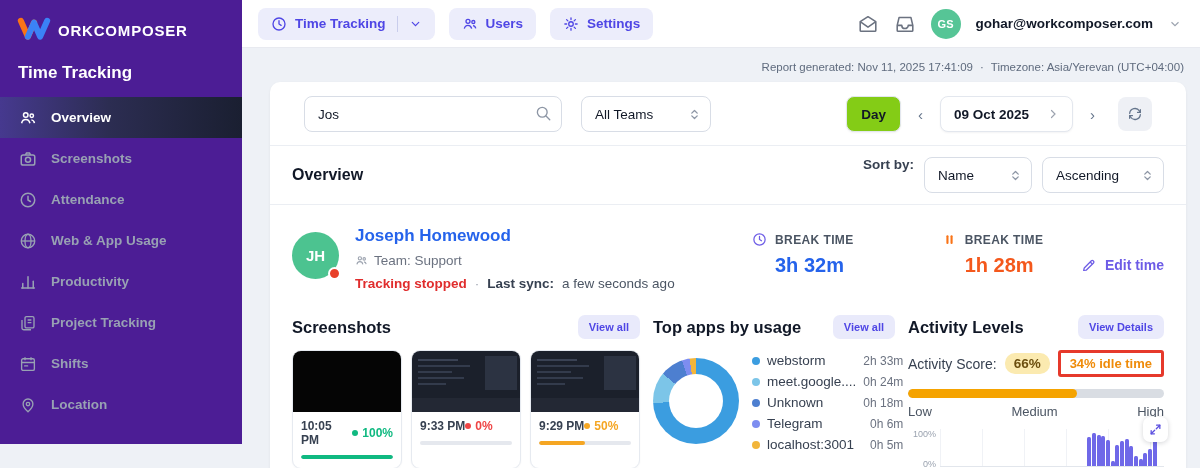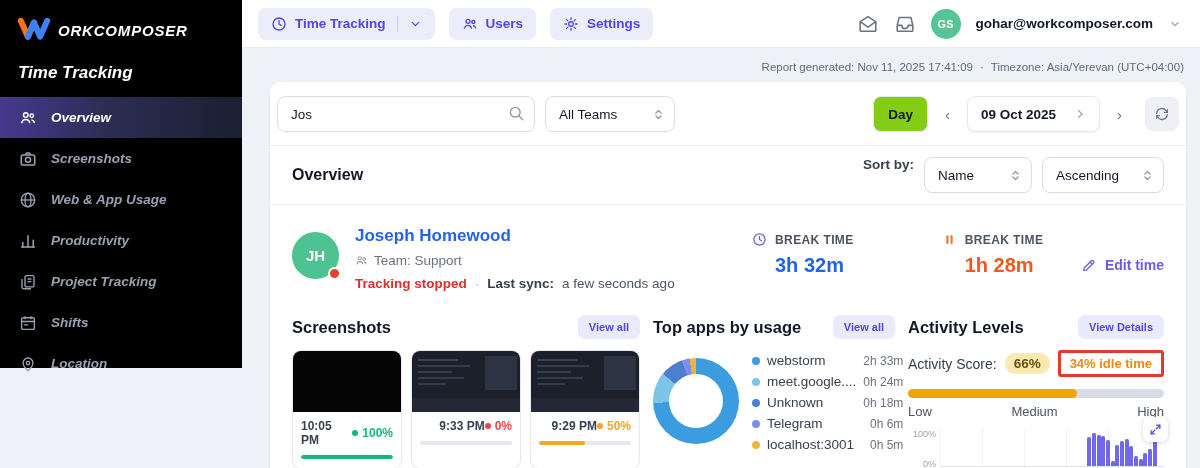--- a/index.html
+++ b/index.html
@@ -1,21 +1,21 @@
 <!DOCTYPE html>
 <html><head>
 <meta charset="utf-8">
 <style>
   * { box-sizing: border-box; margin: 0; padding: 0; }
   html,body { width:1200px; height:468px; overflow:hidden; }
   body { font-family:"Liberation Sans","DejaVu Sans",sans-serif; background:#eef1f6; color:#1f2937; }
   .app { display:flex; width:1200px; height:468px; }
 
   
-  .sidebar { width:242px; min-width:242px; background:#000000; height:368px;font-style:italic; }
+  .sidebar { width:242px; min-width:242px; background:#4c1d95; height:444px; }
   .logo { display:flex; align-items:center; gap:6px; padding:13px 0 0 16px; cursor:pointer; }
   .logo-text { color:#fff; font-weight:800; font-size:15px; letter-spacing:.8px; margin-top:7px; }
   .sb-title { color:#fff; font-size:17px; font-weight:700; margin:22px 0 14px 18px; }
   .sb-item { display:flex; align-items:center; gap:14px; height:41px; padding-left:19px; color:#98a1b3; font-size:13.5px; font-weight:600; cursor:pointer; }
   .sb-item .icn svg { width:18px; height:18px; }
   .sb-item.active { color:#fff; background:linear-gradient(90deg,#46398f 0%,#2c2d52 45%,#1a1f31 100%); }
 
   .icn { display:inline-flex; align-items:center; justify-content:center; }
   .icn svg { display:block; }
 
@@ -35,21 +35,21 @@
   .account-email { font-size:13.5px; font-weight:700; color:#111827; cursor:pointer; }
   .chev { color:#9ca3af; }
   .chev svg { width:14px; height:14px; }
 
   
   .main { flex:1; overflow:hidden; padding:0 14px 0 28px; }
   .report-meta { text-align:right; font-size:11.5px; color:#5f6b7e; padding:13px 2px 9px; }
   .report-meta .sep { margin:0 7px; }
   .card { background:#fff; border-radius:10px; box-shadow:0 1px 3px rgba(16,24,40,.06); height:600px; }
 
-  .filter-row { display:flex; align-items:flex-end; padding:14px 7px 13px; }
+  .filter-row { display:flex; align-items:flex-end; padding:14px 34px 13px;gap:9px; }
   .search-wrap { position:relative; }
   .search-input { width:258px; height:36px; border:1px solid #d8dde6; border-radius:8px; padding:0 34px 0 13px; font-size:13.5px; font-family:inherit; color:#111827; outline:none; }
   .search-icon { position:absolute; right:10px; top:8px; color:#8d96a5; }
   .search-icon svg { width:18px; height:18px; }
   .selectbox { height:36px; border:1px solid #d8dde6; border-radius:8px; background:#fff; display:flex; align-items:center; justify-content:space-between; padding:0 9px 0 13px; font-size:13.5px; color:#111827; cursor:pointer; font-weight:400; }
   .selectbox .icn { color:#8d96a5; }
   .selectbox .icn svg { width:13px; height:13px; }
   .team-select { width:130px; margin-left:10px; }
   .filter-right { margin-left:auto; display:flex; align-items:center; gap:9px; }
   .day-btn { height:36px; padding:0 14px; background:#84cc16; border:1px solid #e3e7ee; border-radius:8px; font-size:13.5px; font-weight:700; color:#111827; font-family:inherit; cursor:pointer; box-shadow:0 1px 2px rgba(16,24,40,.05); }
@@ -104,21 +104,21 @@
       linear-gradient(#2c3342,#2c3342) 73px 5px / 32px 34px no-repeat,
       linear-gradient(#3b82f6,#3b82f6) 96px 32px / 6px 4px no-repeat,
       linear-gradient(#3a4254,#3a4254) 6px 8px / 40px 2px no-repeat,
       linear-gradient(#333b4c,#333b4c) 6px 14px / 52px 2px no-repeat,
       linear-gradient(#333b4c,#333b4c) 6px 20px / 34px 2px no-repeat,
       linear-gradient(#333b4c,#333b4c) 6px 26px / 46px 2px no-repeat,
       linear-gradient(#333b4c,#333b4c) 6px 32px / 28px 2px no-repeat,
       linear-gradient(#232834,#232834) 0 47px / 100% 14px no-repeat,
       linear-gradient(#3a4254,#3a4254) 4px 51px / 70px 2px no-repeat,
       #1b202b; }
-  .shot-meta { display:flex; align-items:center; justify-content:flex-end; padding:7px 8px 5px; }
+  .shot-meta { display:flex; align-items:center; justify-content:flex-start; padding:7px 8px 5px; }
   .shot-time { font-size:12px; font-weight:700; color:#374151; }
   .shot-pct { font-size:12px; font-weight:700; display:flex; align-items:center; gap:4px; }
   .pct-dot { width:6px; height:6px; border-radius:50%; }
   .shot-bar { height:4px; border-radius:3px; background:#e5e8ee; margin:3px 8px 9px; overflow:hidden; }
   .shot-bar-fill { height:100%; border-radius:3px; }
 
   .col-apps { width:242px; }
   .apps-body { display:flex; gap:13px; align-items:flex-start; }
   .donut { width:86px; height:86px; border-radius:50%; position:relative; flex:none; margin-top:8px; }
   .donut::after { content:""; position:absolute; inset:16px; background:#fff; border-radius:50%; }
@@ -176,20 +176,29 @@
         </div>
         <div class="sb-item">
           <span class="icn">
             <svg viewBox="0 0 24 24" fill="none" stroke="currentColor" stroke-width="2">
               <rect x="3" y="6.5" width="18" height="13.5" rx="2.5"></rect>
               <path d="M8.5 6.5L10 4h4l1.5 2.5"></path>
               <circle cx="12" cy="13" r="3.4"></circle>
             </svg>
           </span>
           <span>Screenshots</span>
+        </div>
+        <div class="sb-item">
+          <span class="icn">
+            <svg viewBox="0 0 24 24" fill="none" stroke="currentColor" stroke-width="2">
+              <circle cx="12" cy="12" r="9"></circle>
+              <path d="M12 7v5l3.2 2" stroke-linecap="round"></path>
+            </svg>
+          </span>
+          <span>Attendance</span>
         </div>
         <div class="sb-item">
           <span class="icn">
             <svg viewBox="0 0 24 24" fill="none" stroke="currentColor" stroke-width="1.8">
               <circle cx="12" cy="12" r="9"></circle>
               <ellipse cx="12" cy="12" rx="4" ry="9"></ellipse>
               <path d="M3 12h18"></path>
             </svg>
           </span>
           <span>Web &amp; App Usage</span>

